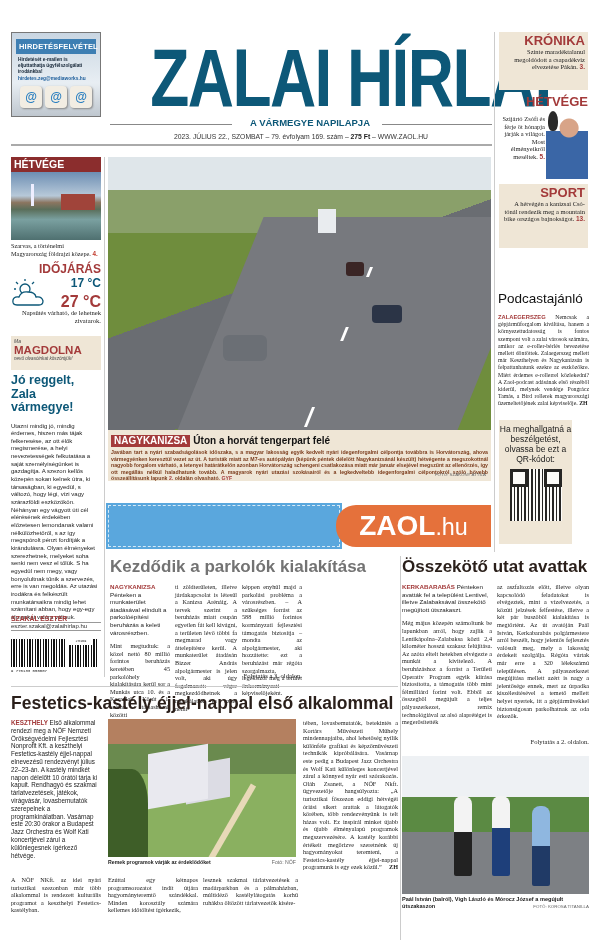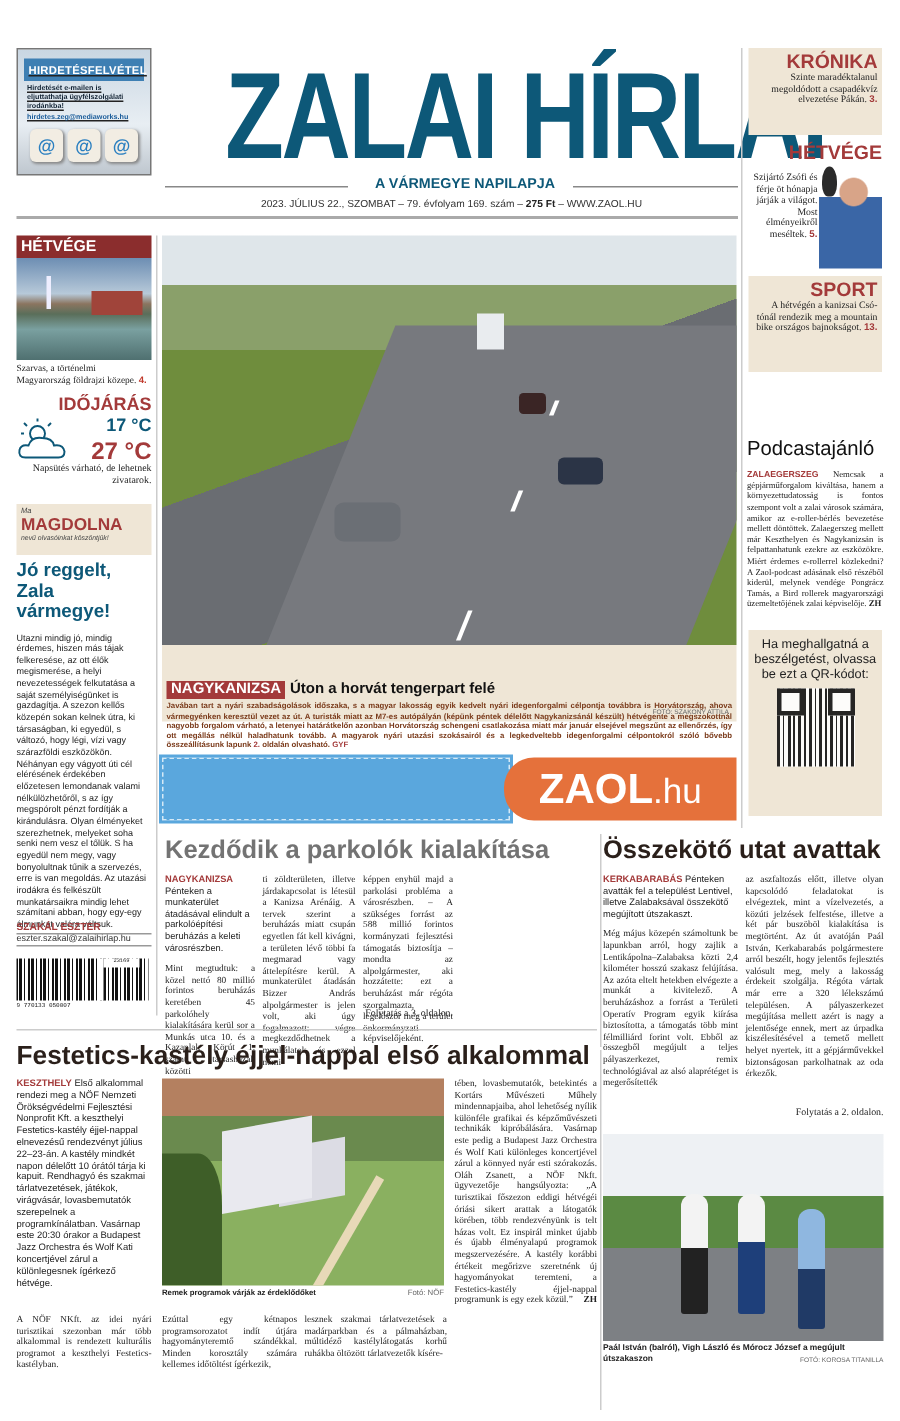--- a/index.html
+++ b/index.html
@@ -1,21 +1,21 @@
 <!DOCTYPE html>
 <html><head>
 <meta charset="utf-8">
 <style>
   * { box-sizing: border-box; margin: 0; padding: 0; }
   body { width: 600px; height: 947px; background: #fff; font-family: "Liberation Serif", serif; color: #222; position: relative; overflow: hidden; }
   .abs { position: absolute; }
   .txt { font-size: 6.2px; line-height: 7.6px; text-align: justify; }
 
   
-  #ad { left: 11px; top: 32px; width: 90px; height: 85px; border: 1px solid #777; background: linear-gradient(180deg,#c9d6e2 0%,#e8eef3 60%,#bfc7cf 100%); overflow: hidden; text-decoration: underline; }
+  #ad { left: 11px; top: 32px; width: 90px; height: 85px; border: 1px solid #777; background: linear-gradient(180deg,#c9d6e2 0%,#e8eef3 60%,#bfc7cf 100%); overflow: hidden; }
   #ad .ad-title { background: #3e7fb3; color: #fff; font-size: 7.5px; font-weight: bold; padding: 3px 3px; margin: 6px 0 0 4px; width: 80px; font-family: "Liberation Sans", sans-serif; letter-spacing: .2px; }
   #ad .ad-text { font-size: 4.8px; color: #123; padding: 3px 6px 0 6px; font-family: "Liberation Sans", sans-serif; font-weight: bold; line-height: 6px; }
   #ad .ad-mail { font-size: 4.8px; color: #1a5c9a; padding: 1px 6px; font-family: "Liberation Sans", sans-serif; font-weight: bold; }
   #ad .dice { position: absolute; bottom: 8px; left: 8px; display: flex; gap: 3px; }
   #ad .die { width: 22px; height: 22px; background: #f2ede3; border-radius: 4px; box-shadow: 1px 1px 2px #888; display:flex; align-items:center; justify-content:center; color:#2a7fc0; font-weight:bold; font-size: 12px; font-family: "Liberation Sans", sans-serif; }
 
   
   #logo { left: 108px; top: 36px; width: 384px; height: 90px; text-align: center; color: #0d5878; font-family: "Liberation Sans", sans-serif; font-weight: bold; font-size: 82px; line-height: 84px; letter-spacing: -2px; transform: scaleX(0.78); transform-origin: center top; white-space: nowrap; }
   #subtitle-line { left: 110px; top: 124px; width: 382px; height: 1px; }
   #subtitle-line .l { position:absolute; top:0; height:1px; background:#888; }
@@ -32,21 +32,21 @@
   #hetvege-r { left: 499px; top: 95px; width: 89px; height: 85px; }
   #hetvege-r .teaser-body { width: 46px; position:absolute; left:0; top: 20px; }
   #hetvege-r .photo { position:absolute; right:0; top: 16px; width: 42px; height: 68px; background: radial-gradient(circle at 55% 25%, #d8a488 0 9px, transparent 10px), linear-gradient(180deg, #fff 0 30%, #3a66a6 30% 100%); }
   #hetvege-r .bird { position:absolute; right: 30px; top: 16px; width: 10px; height: 20px; background:#2a2a2a; border-radius: 50% 50% 40% 40%; }
   #sport { left: 499px; top: 184px; width: 89px; height: 64px; background: #efe6d6; padding: 2px 3px; text-align: right; }
 
   
   #podcast { left: 498px; top: 255px; width: 91px; margin-top: 36px; }
   #podcast h3 { font-family: "Liberation Sans", sans-serif; font-weight: normal; font-size: 13.5px; margin-bottom: 8px; color:#111; }
   #podcast .txt { font-size: 5.8px; line-height: 7.2px; }
-  #qrbox { left: 499px; top: 420px; width: 89px; height: 124px; background: #efe6d6; text-align:center; padding-top: 4px; }
+  #qrbox { left: 499px; top: 420px; width: 73px; height: 124px; background: #efe6d6; text-align:center; padding-top: 4px; }
   #qrbox .q { font-family: "Liberation Sans", sans-serif; font-size: 8.5px; line-height: 10px; color:#222; }
   #qrbox .qr { width: 52px; height: 52px; margin: 5px auto 0; background:
       repeating-linear-gradient(90deg,#111 0 2px,#fff 2px 4px,#111 4px 5px,#fff 5px 7px),
       #fff; position: relative; opacity:.9; }
   #qrbox .qr::before, #qrbox .qr::after { content:""; position:absolute; width:12px; height:12px; border:3px solid #111; background:#fff; }
   #qrbox .qr::before { left:0; top:0; }
   #qrbox .qr::after { right:0; top:0; }
   .vsep { background: #ccc; width: 1px; }
 
   
@@ -89,21 +89,21 @@
     background:
       linear-gradient(160deg, transparent 0 44%, #6a6d72 44% 72%, transparent 72%),
       linear-gradient(180deg, #dfe6ea 0 12%, #8aa06a 12% 28%, #6f8d3d 28% 100%); }
   #main-photo .road { position:absolute; left: 95px; top: 60px; width: 280px; height: 300px; background: #77797e; transform: skewX(-22deg); }
   #main-photo .car1 { position:absolute; left: 115px; top: 178px; width: 44px; height: 26px; background:#6b6f75; border-radius: 6px; }
   #main-photo .car2 { position:absolute; left: 264px; top: 148px; width: 30px; height: 18px; background:#2b3446; border-radius: 4px; }
   #main-photo .truck { position:absolute; left: 210px; top: 52px; width: 18px; height: 24px; background:#e9ecef; }
   #main-photo .car3 { position:absolute; left: 238px; top: 105px; width: 18px; height: 14px; background:#3a2525; border-radius: 3px; }
   #main-photo .lane { position:absolute; width: 3px; background:#fff; transform: skewX(-22deg); }
 
-  #lead { left: 108px; top: 430px; width: 383px; height: 51px; background: #efe6d6; padding: 19px 3px; }
+  #lead { left: 108px; top: 430px; width: 383px; height: 51px; background: #efe6d6; padding: 0 3px; }
   #lead .kick { display:inline-block; background: #a33a3a; color:#fff; font-family:"Liberation Sans",sans-serif; font-weight:bold; font-size: 10px; padding: 0 3px; line-height: 12px; }
   #lead .hd { font-family:"Liberation Sans",sans-serif; font-weight:bold; font-size: 10px; color:#111; margin-left: 3px; }
   #lead .body { font-family:"Liberation Sans",sans-serif; font-weight:bold; font-size: 5.2px; line-height: 6.6px; color:#7a3a1a; margin-top: 1px; text-align: justify; }
   #lead .body .pg { color:#a33a3a; }
   #lead .foto { position:absolute; right: 5px; bottom: 4px; font-family:"Liberation Sans",sans-serif; font-size: 4.4px; color:#666; text-transform: uppercase; }
 
   
   #banner { left: 108px; top: 505px; width: 383px; height: 42px; }
   #banner .blue { position:absolute; left:0; top:0; width: 232px; height: 42px; background: #5aa7dd; border: 1px dashed #d5e9f6; outline: 2px solid #5aa7dd; }
   #banner .blue span { display:block; text-align:center; color:#fff; font-family:"Liberation Sans",sans-serif; font-size: 11px; line-height: 12px; }

